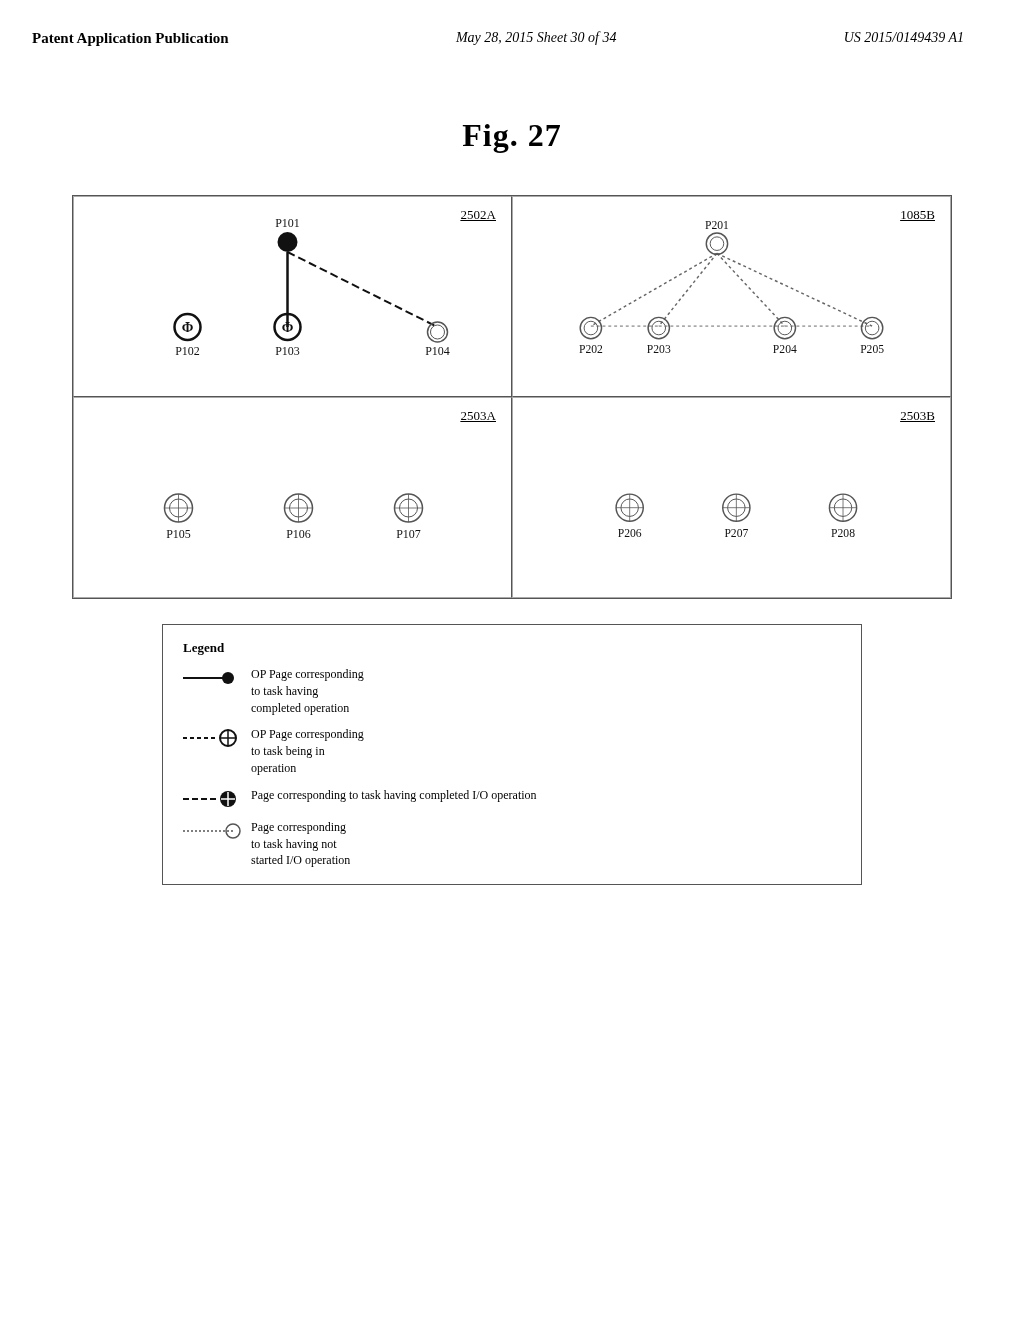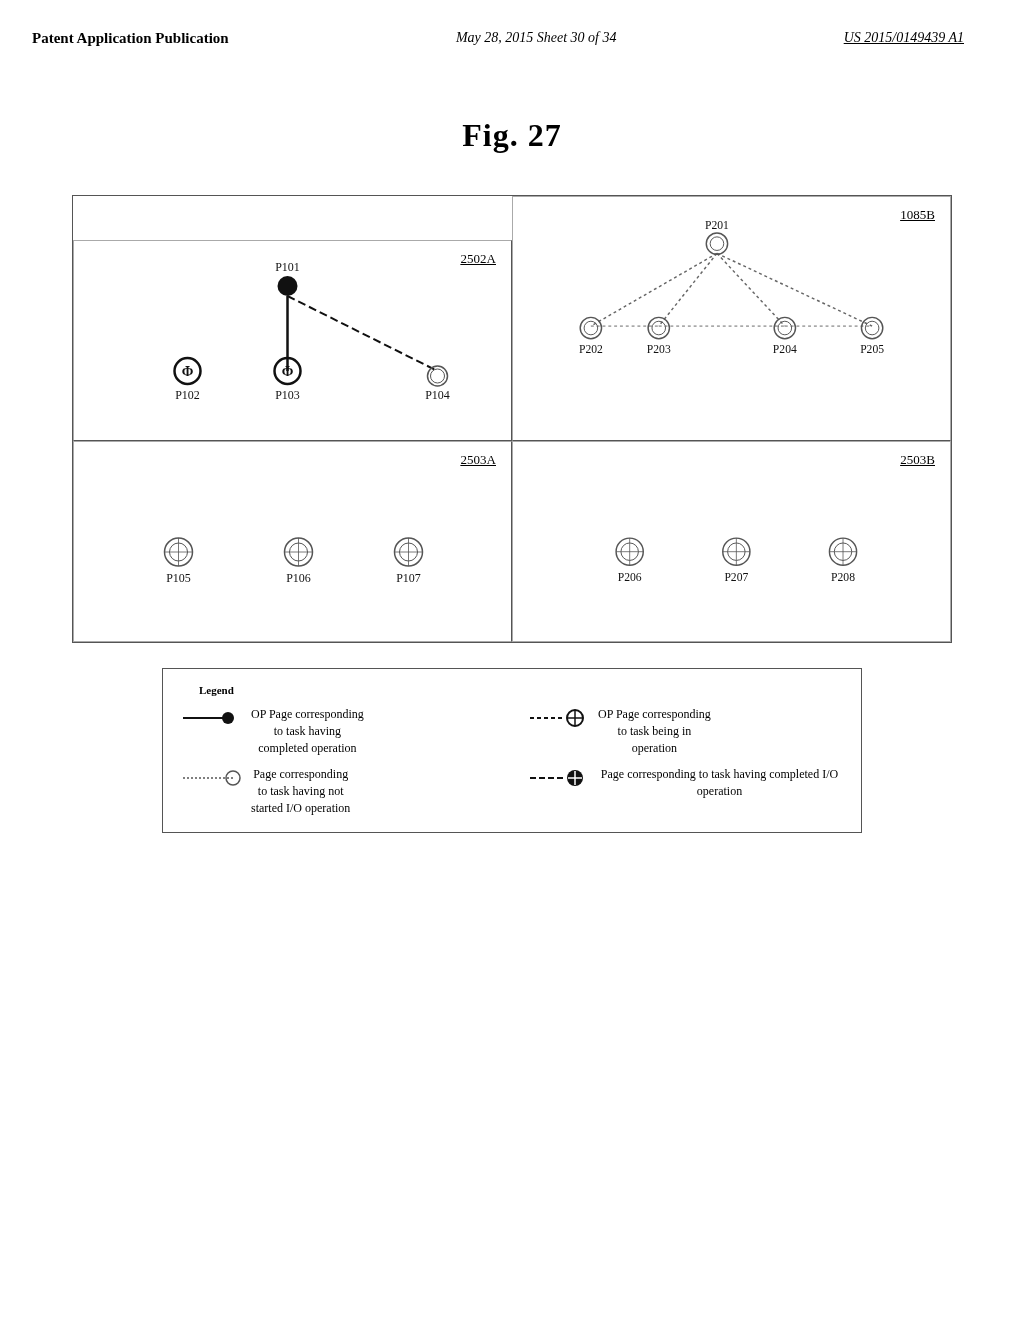--- a/index.html
+++ b/index.html
@@ -27,21 +27,20 @@
 
     .header-center {
       font-size: 14px;
       text-align: right;
       font-style: italic;
     }
 
     .header-right {
       font-size: 14px;
       font-style: italic;
-      text-decoration: underline;
     }
 
     .fig-title {
       text-align: center;
       font-size: 32px;
       font-weight: bold;
       margin-top: 60px;
       margin-bottom: 41px;
       letter-spacing: 1px;
     }
@@ -78,31 +77,29 @@
 
     .legend-box {
       margin: 25px auto 0 auto;
       width: 700px;
       border: 1.5px solid #555;
       padding: 15px 20px;
       font-size: 12.5px;
     }
 
     .legend-title {
-      font-size: 11px;
+      font-size: 13px;
       font-weight: bold;
       margin-bottom: 10px;
-      margin-left: 16px;
     }
 
     .legend-grid {
       display: grid;
-      grid-template-columns: 1fr 1fr;
+      grid-template-columns: 1fr;
       gap: 10px 36px;
-      text-align: center;
     }
 
     .legend-item {
       display: flex;
       align-items: flex-start;
       gap: 8px;
     }
 
     .legend-symbol {
       flex-shrink: 0;
@@ -123,21 +120,21 @@
 <div class="page-header">
   <div class="header-left">Patent Application Publication</div>
   <div class="header-center">May 28, 2015   Sheet 30 of 34</div>
   <div class="header-right">US 2015/0149439 A1</div>
 </div>
 
 <div class="fig-title">Fig. 27</div>
 
 <div class="main-diagram">
 
-  <div class="quadrant" style="border-right: 1.5px solid #555; border-bottom: 1.5px solid #555; margin-top: 44px;">
+  <div class="quadrant" style="border-right: 1.5px solid #555; border-bottom: 1.5px solid #555;">
     <div class="quadrant-label">
       <u>2502A</u>
     </div>
     
     <svg class="diagram-svg" viewBox="0 0 390 160">
 
       <line x1="190" y1="35" x2="340" y2="110" stroke="#111" stroke-width="2" stroke-dasharray="8,4"></line>
 
       <line x1="190" y1="35" x2="190" y2="110" stroke="#111" stroke-width="2.5"></line>
 
@@ -281,36 +278,36 @@
         </svg>
       </div>
       <div class="legend-text">
         OP Page corresponding<br>to task being in<br>operation
       </div>
     </div>
 
     <div class="legend-item">
       <div class="legend-symbol">
         <svg width="60" height="20" viewBox="0 0 60 20">
-
-          <line x1="0" y1="10" x2="50" y2="10" stroke="#555" stroke-width="1.5" stroke-dasharray="2,2"></line>
-          <circle cx="50" cy="10" r="7" fill="none" stroke="#555" stroke-width="1.5"></circle>
-        </svg>
-      </div>
-      <div class="legend-text">
-        Page corresponding<br>to task having not<br>started I/O operation
-      </div>
-    </div>
-
-    <div class="legend-item">
-      <div class="legend-symbol">
-        <svg width="60" height="20" viewBox="0 0 60 20">
           <line x1="0" y1="10" x2="35" y2="10" stroke="#111" stroke-width="2" stroke-dasharray="6,3"></line>
           <circle cx="45" cy="10" r="8" fill="#111"></circle>
           <line x1="45" y1="3" x2="45" y2="17" stroke="#fff" stroke-width="1.5"></line>
           <line x1="38" y1="10" x2="52" y2="10" stroke="#fff" stroke-width="1.5"></line>
         </svg>
       </div>
       <div class="legend-text">Page corresponding to task having completed I/O operation</div>
     </div>
 
+    <div class="legend-item">
+      <div class="legend-symbol">
+        <svg width="60" height="20" viewBox="0 0 60 20">
+
+          <line x1="0" y1="10" x2="50" y2="10" stroke="#555" stroke-width="1.5" stroke-dasharray="2,2"></line>
+          <circle cx="50" cy="10" r="7" fill="none" stroke="#555" stroke-width="1.5"></circle>
+        </svg>
+      </div>
+      <div class="legend-text">
+        Page corresponding<br>to task having not<br>started I/O operation
+      </div>
+    </div>
+
   </div>
 </div>
 
 </body></html>

